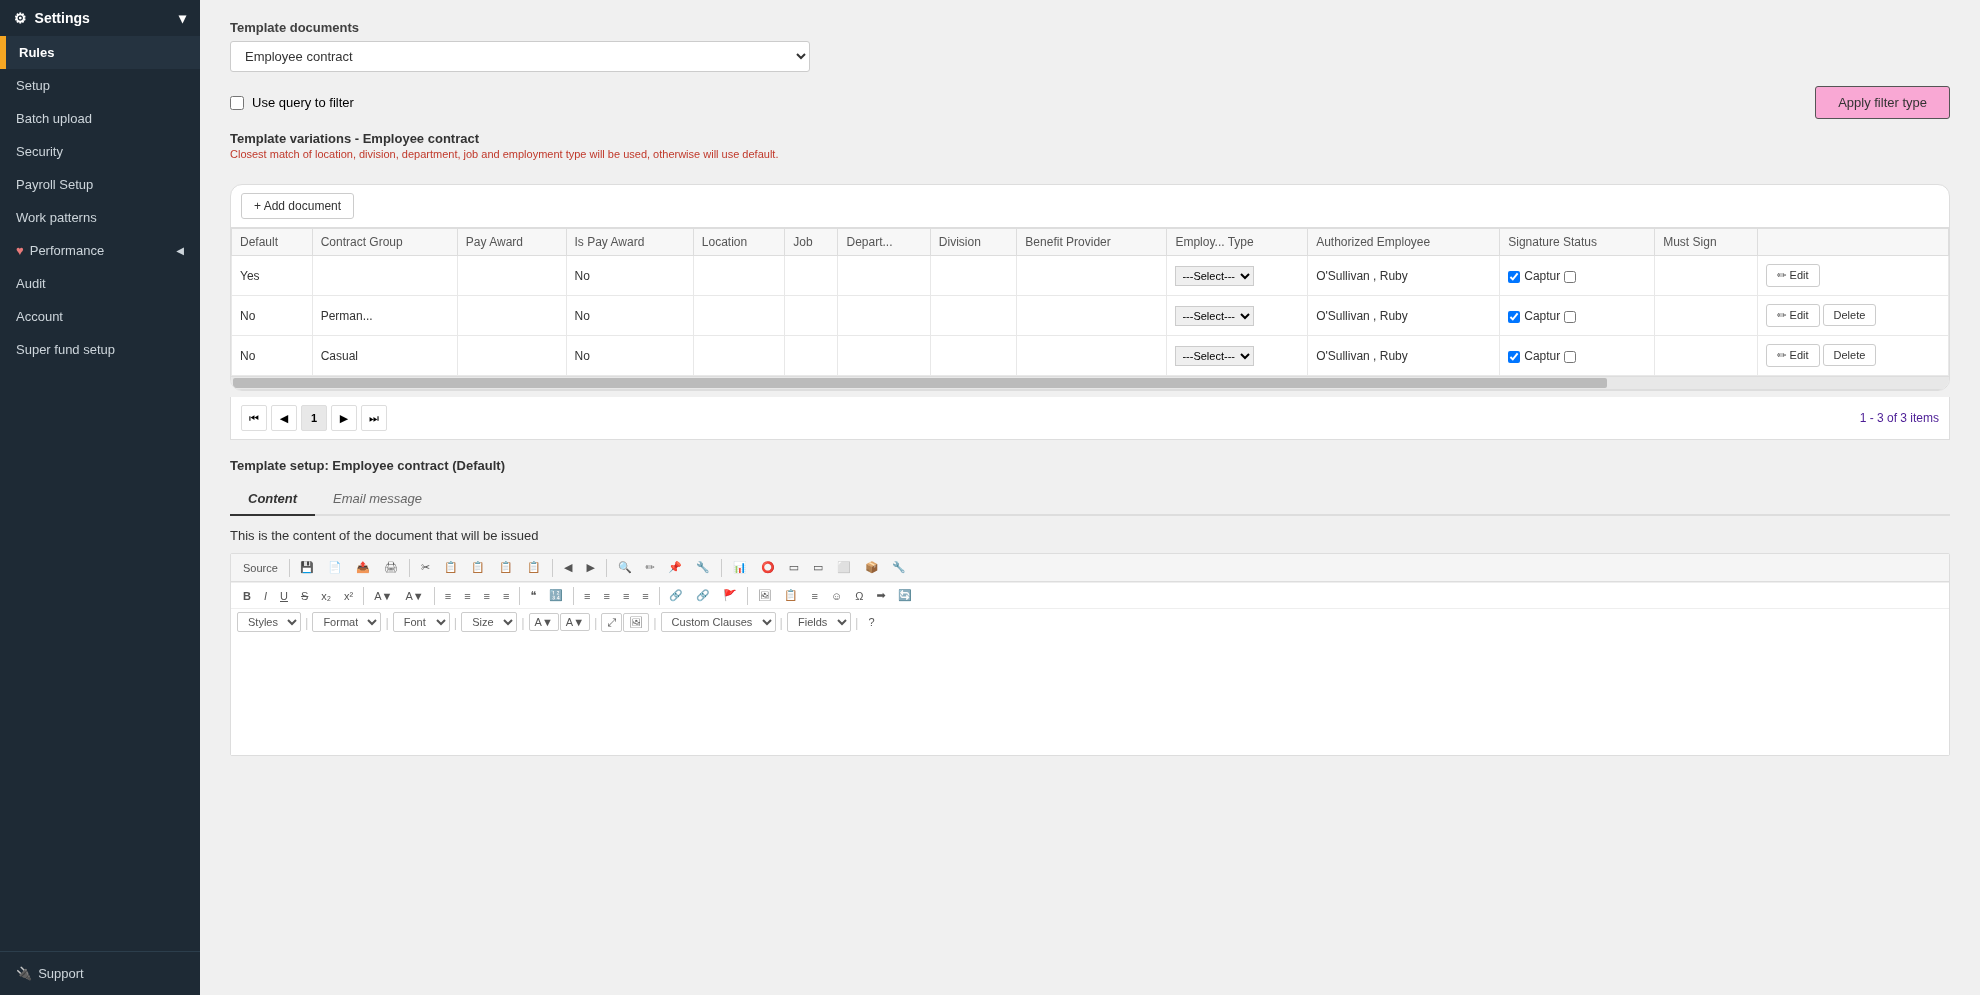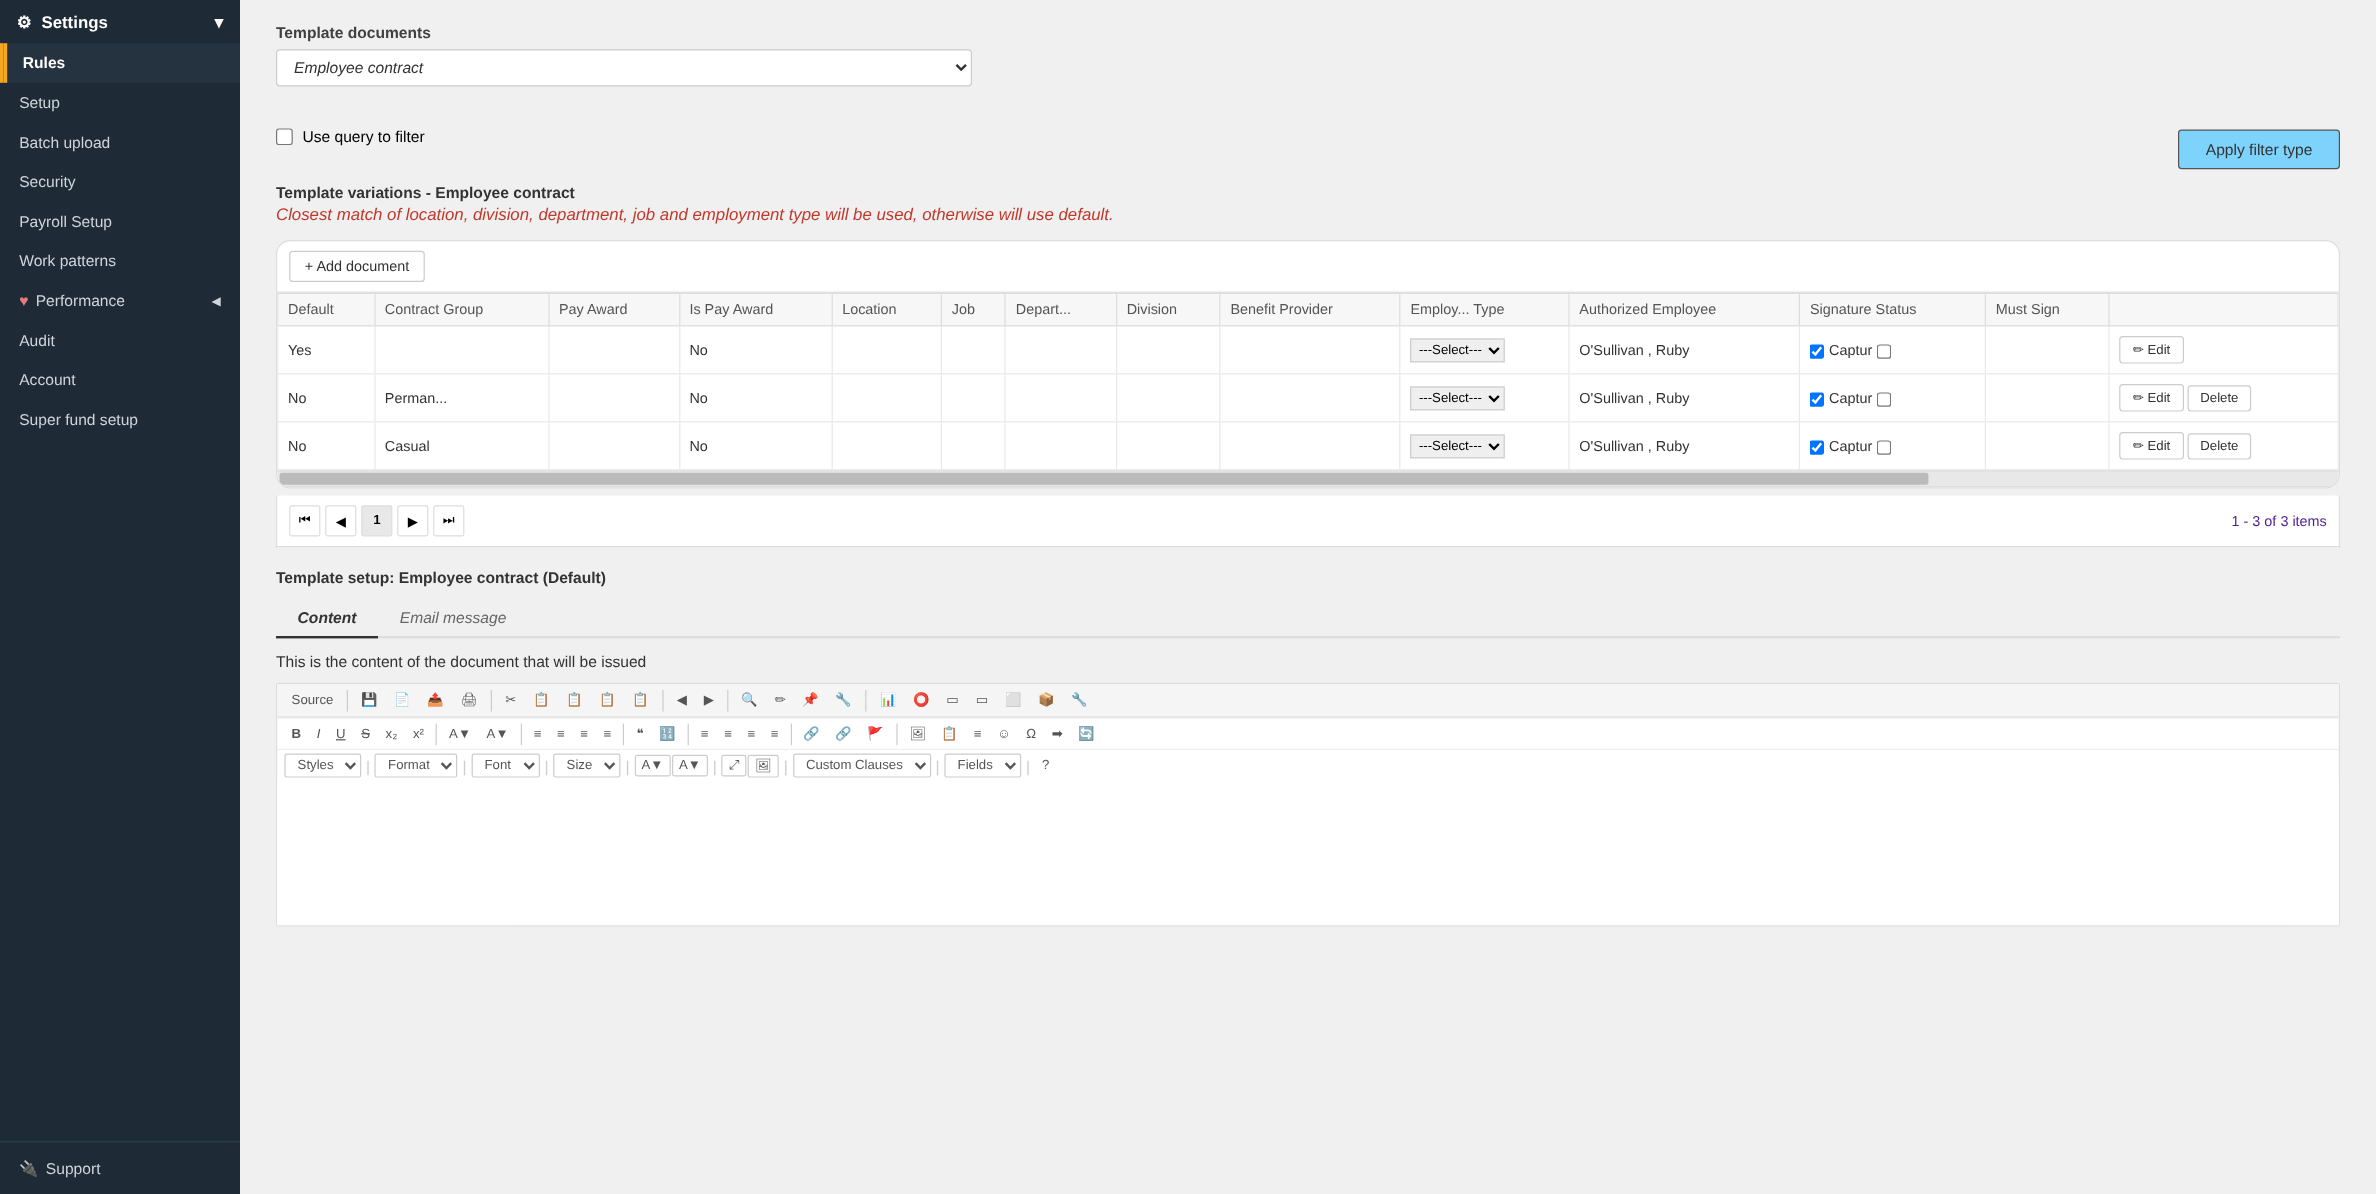--- a/index.html
+++ b/index.html
@@ -98,57 +98,54 @@
       margin-bottom: 14px;
     }
     .template-select {
       width: 580px;
       padding: 6px 10px;
       border: 1px solid #ccc;
       border-radius: 3px;
       background: #fff;
       font-size: 13px;
       color: #333;
-      font-style: italic;
     }
 
     .filter-row {
       display: flex;
       align-items: center;
       justify-content: space-between;
       margin-bottom: 12px;
     }
     .filter-left {
       display: flex;
       align-items: center;
       gap: 8px;
     }
     .filter-checkbox { width: 14px; height: 14px; }
     .apply-filter-btn {
       padding: 8px 22px;
-      background: #7dd3fc;
+      background: #f9a8d4;
       border: 1px solid #555;
       border-radius: 3px;
       font-size: 13px;
       cursor: pointer;
       color: #333;
-      margin-top: 22px;
     }
 
     .template-variations-title {
       font-size: 13px;
       font-weight: bold;
       color: #333;
       margin-bottom: 2px;
     }
     .template-variations-subtitle {
-      font-size: 14px;
+      font-size: 11px;
       color: #c0392b;
-      margin-bottom: 14px;
-      font-style: italic;
+      margin-bottom: 24px;
     }
 
     
     .table-container {
       background: #fff;
       border: 1px solid #ddd;
       border-radius: 12px;
       overflow: hidden;
       margin-bottom: 6px;
     }

